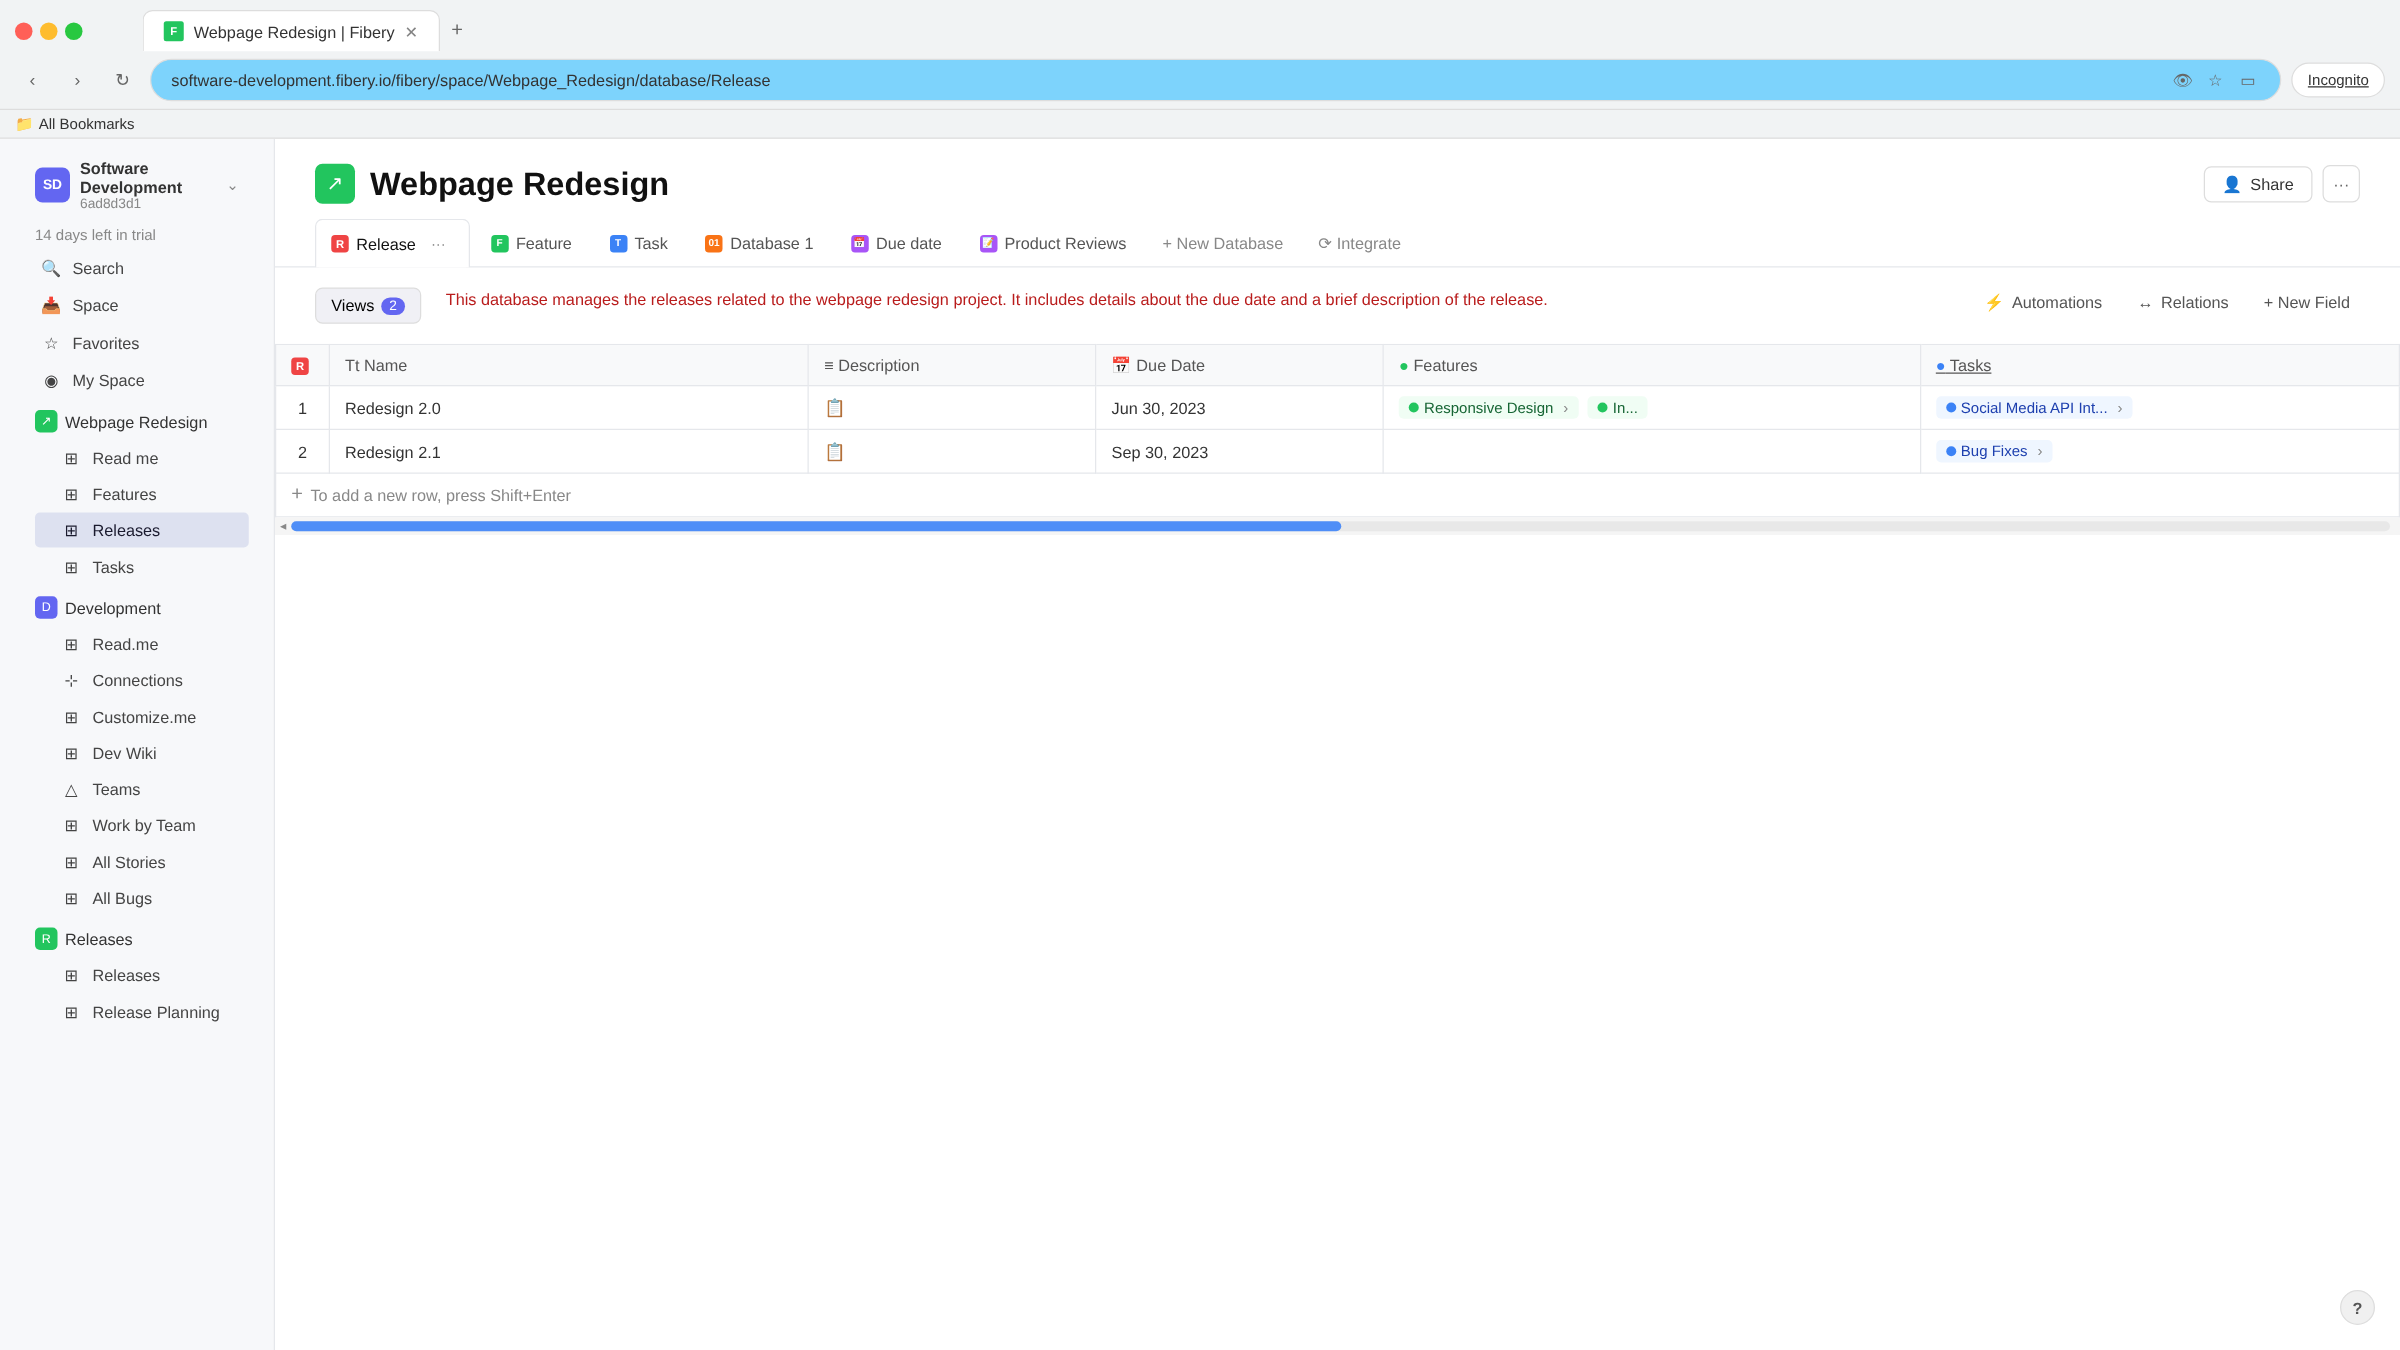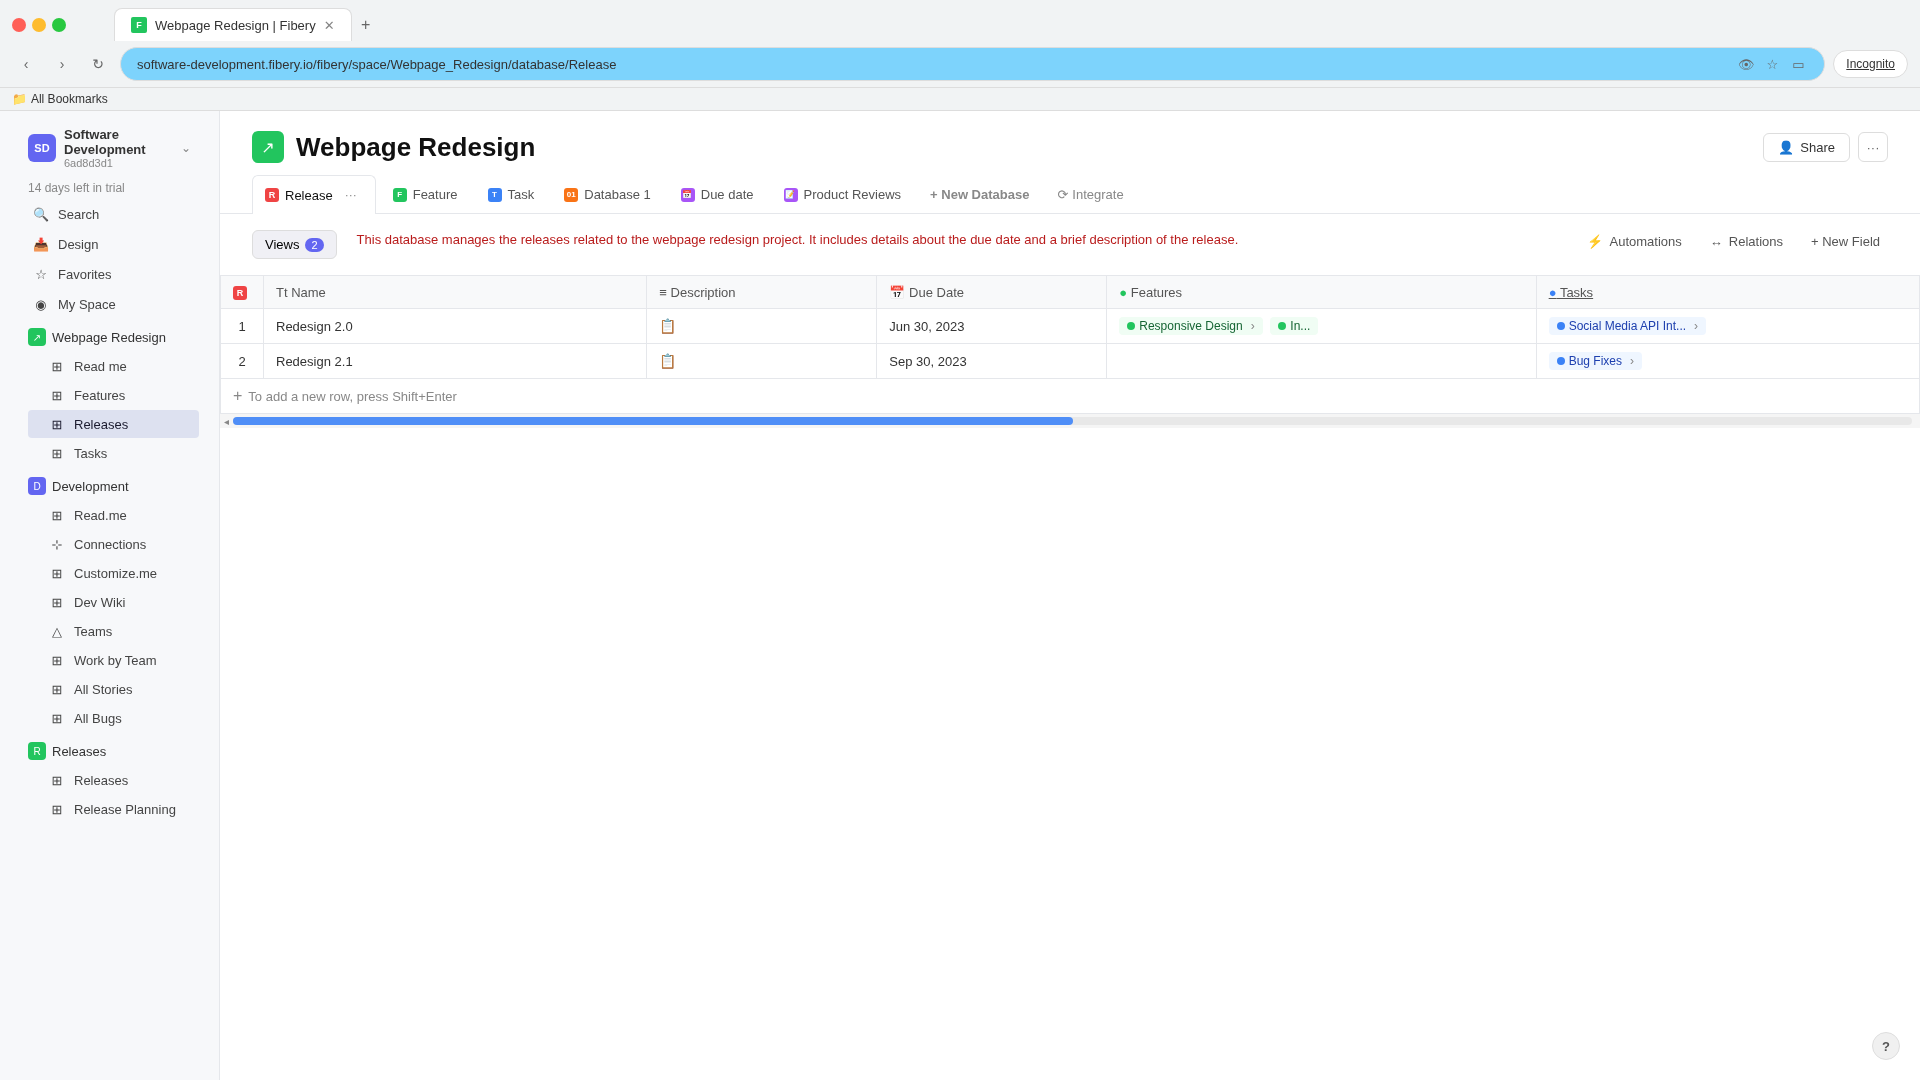--- a/index.html
+++ b/index.html
@@ -64,21 +64,21 @@
     
     .tabs-bar { padding: 0 32px; display: flex; align-items: center; gap: 4px; border-bottom: 1px solid #e5e7eb; flex-wrap: wrap; }
     .db-tab { display: flex; align-items: center; gap: 6px; padding: 8px 12px; cursor: pointer; border-radius: 6px 6px 0 0; font-size: 13px; color: #555; border: 1px solid transparent; border-bottom: none; }
     .db-tab.active { background: #fff; border-color: #e5e7eb; color: #111; font-weight: 500; margin-bottom: -1px; }
     .tab-dot { width: 14px; height: 14px; border-radius: 3px; display: flex; align-items: center; justify-content: center; font-size: 9px; font-weight: bold; color: white; flex-shrink: 0; }
     .tab-dot.red { background: #ef4444; }
     .tab-dot.green { background: #22c55e; }
     .tab-dot.blue { background: #3b82f6; }
     .tab-dot.orange { background: #f97316; }
     .tab-dot.purple { background: #a855f7; }
-    .new-db-btn { display: flex; align-items: center; gap: 4px; padding: 8px 12px; cursor: pointer; color: #888; font-size: 13px; font-weight: bold; }
+    .new-db-btn { display: flex; align-items: center; gap: 4px; padding: 8px 12px; cursor: pointer; color: #888; font-size: 13px; }
     .integrate-btn { display: flex; align-items: center; gap: 4px; padding: 8px 12px; cursor: pointer; color: #888; font-size: 13px; }
     .tab-more { padding: 4px 6px; cursor: pointer; color: #888; font-size: 12px; }
 
     
     .content-area { flex: 1; overflow: auto; padding: 0; }
     .views-section { padding: 16px 32px; display: flex; align-items: flex-start; gap: 20px; }
     .views-btn { background: #f0f0f5; border: 1px solid #ddd; border-radius: 6px; padding: 6px 12px; font-size: 13px; cursor: pointer; display: flex; align-items: center; gap: 4px; white-space: nowrap; }
     .views-count { background: #6366f1; color: white; border-radius: 10px; padding: 1px 6px; font-size: 11px; margin-left: 2px; }
     .db-description { font-size: 13px; color: #b91c1c; line-height: 1.6; flex: 1; }
     .views-actions { display: flex; align-items: center; gap: 12px; margin-left: auto; color: #555; }
@@ -167,21 +167,21 @@
     </div>
 
     <div class="trial-banner">14 days left in trial</div>
 
     <div class="sidebar-item">
       <div class="sidebar-icon">🔍</div>
       <span class="sidebar-label">Search</span>
     </div>
     <div class="sidebar-item">
       <div class="sidebar-icon">📥</div>
-      <span class="sidebar-label">Design</span>
+      <span class="sidebar-label">Space</span>
     </div>
     <div class="sidebar-item">
       <div class="sidebar-icon">☆</div>
       <span class="sidebar-label">Favorites</span>
     </div>
     <div class="sidebar-item">
       <div class="sidebar-icon">◉</div>
       <span class="sidebar-label">My Space</span>
     </div>
 

